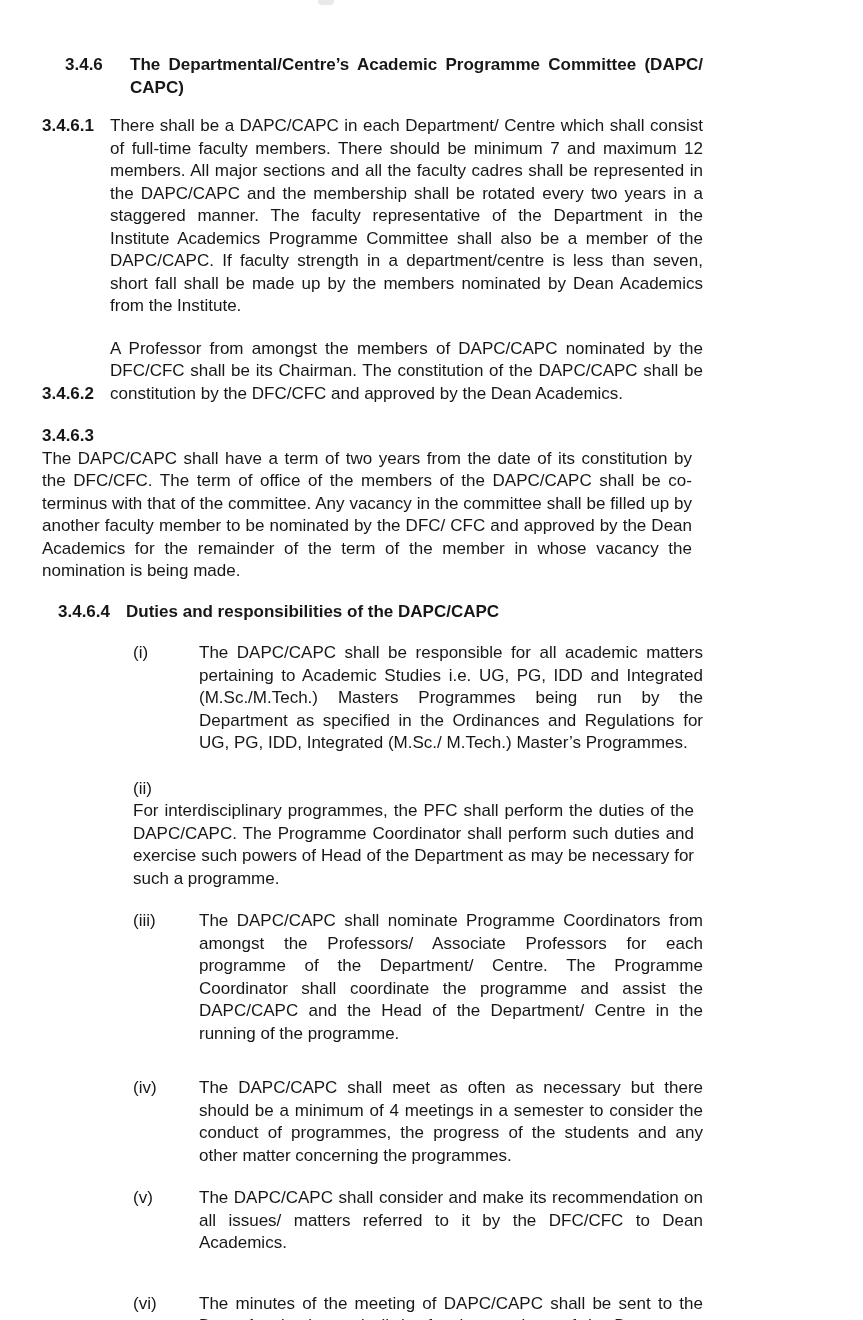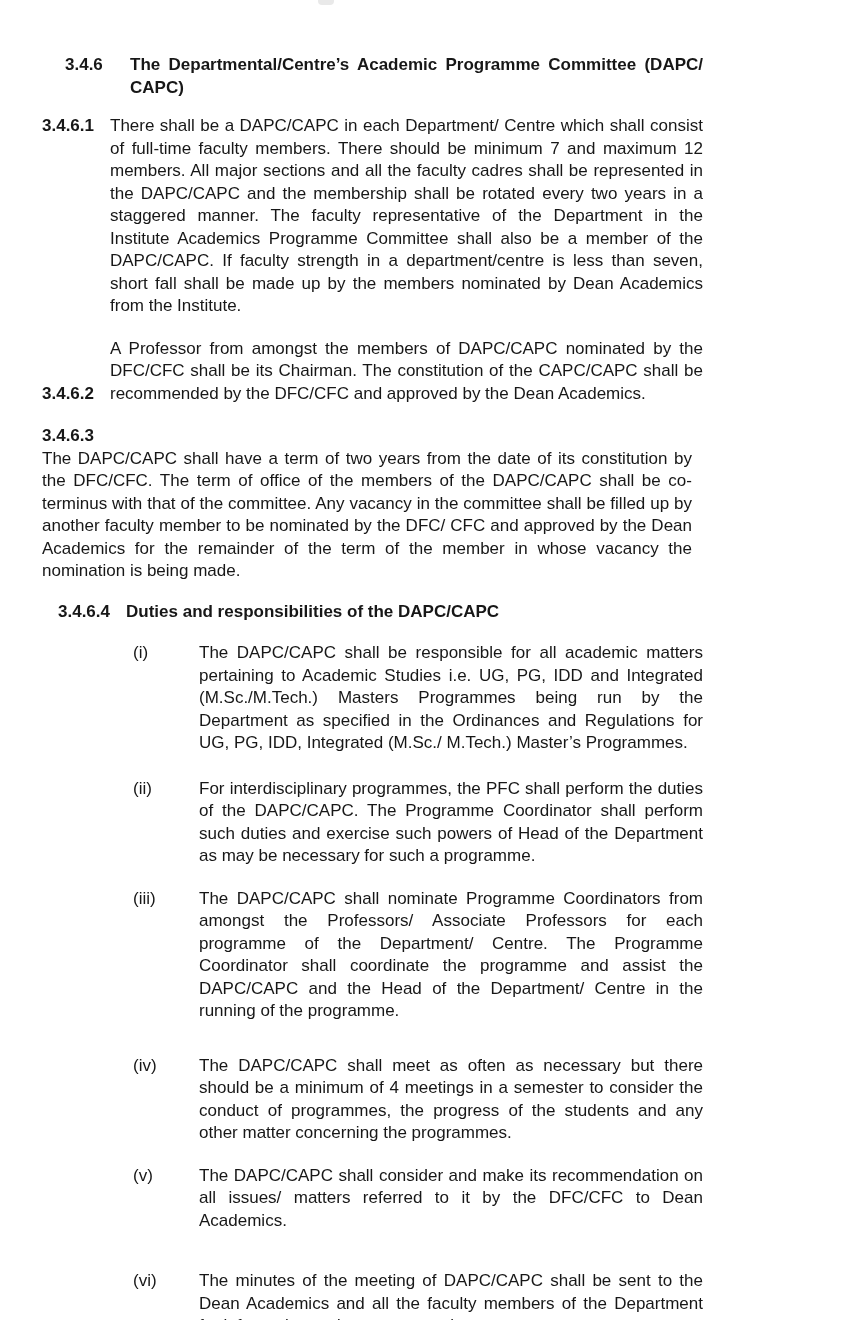--- a/index.html
+++ b/index.html
@@ -54,21 +54,21 @@
   }
   .duties-heading .num { width: 68px; flex: none; }
   .duties-heading .title { width: 650px; }
   .item {
     display: flex;
     margin-left: 133px;
   }
   .item .label { width: 66px; flex: none; }
   .item .body { width: 561px; text-align: justify; }
   .item.i1 { margin-bottom: 23px; }
-  .item.i2 { margin-bottom: 20px; }
+  .item.i2 { margin-bottom: 20px; flex-direction: column; }
   .item.i3 { margin-bottom: 32px; }
   .item.i4 { margin-bottom: 20px; margin-top: 30px; }
   .item.i5 { margin-bottom: 38px; }
   .item.i6 { margin-bottom: 16px; }
 </style>
 </head>
 <body>
 
 <div class="page">
 
@@ -79,21 +79,21 @@
     <div class="title">The Departmental/Centre’s Academic Programme Committee (DAPC/ CAPC)</div>
   </div>
 
   <div class="clause c1">
     <span class="num">3.4.6.1</span>
     <div class="body">There shall be a DAPC/CAPC in each Department/ Centre which shall consist of full-time faculty members. There should be minimum 7 and maximum 12 members. All major sections and all the faculty cadres shall be represented in the DAPC/CAPC and the membership shall be rotated every two years in a staggered manner. The faculty representative of the Department in the Institute Academics Programme Committee shall also be a member of the DAPC/CAPC. If faculty strength in a department/centre is less than seven, short fall shall be made up by the members nominated by Dean Academics from the Institute.</div>
   </div>
 
   <div class="clause c2">
     <span class="num">3.4.6.2</span>
-    <div class="body">A Professor from amongst the members of DAPC/CAPC nominated by the DFC/CFC shall be its Chairman. The constitution of the CAPC/CAPC shall be recommended by the DFC/CFC and approved by the Dean Academics.</div>
+    <div class="body">A Professor from amongst the members of DAPC/CAPC nominated by the DFC/CFC shall be its Chairman. The constitution of the DAPC/CAPC shall be constitution by the DFC/CFC and approved by the Dean Academics.</div>
   </div>
 
   <div class="clause c3">
     <span class="num">3.4.6.3</span>
     <div class="body">The DAPC/CAPC shall have a term of two years from the date of its constitution by the DFC/CFC. The term of office of the members of the DAPC/CAPC shall be co-terminus with that of the committee. Any vacancy in the committee shall be filled up by another faculty member to be nominated by the DFC/ CFC and approved by the Dean Academics for the remainder of the term of the member in whose vacancy the nomination is being made.</div>
   </div>
 
   <div class="duties-heading">
     <span class="num">3.4.6.4</span>
     <div class="title">Duties and responsibilities of the DAPC/CAPC</div>

